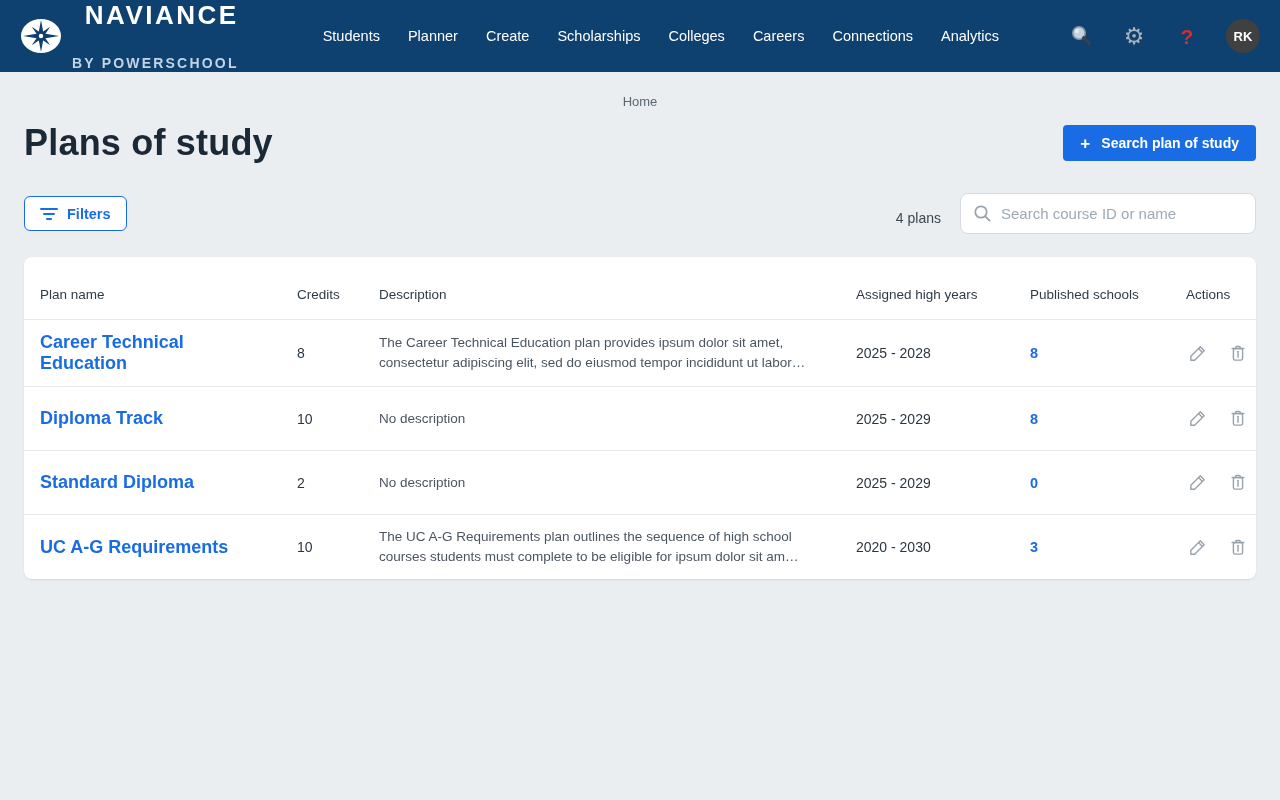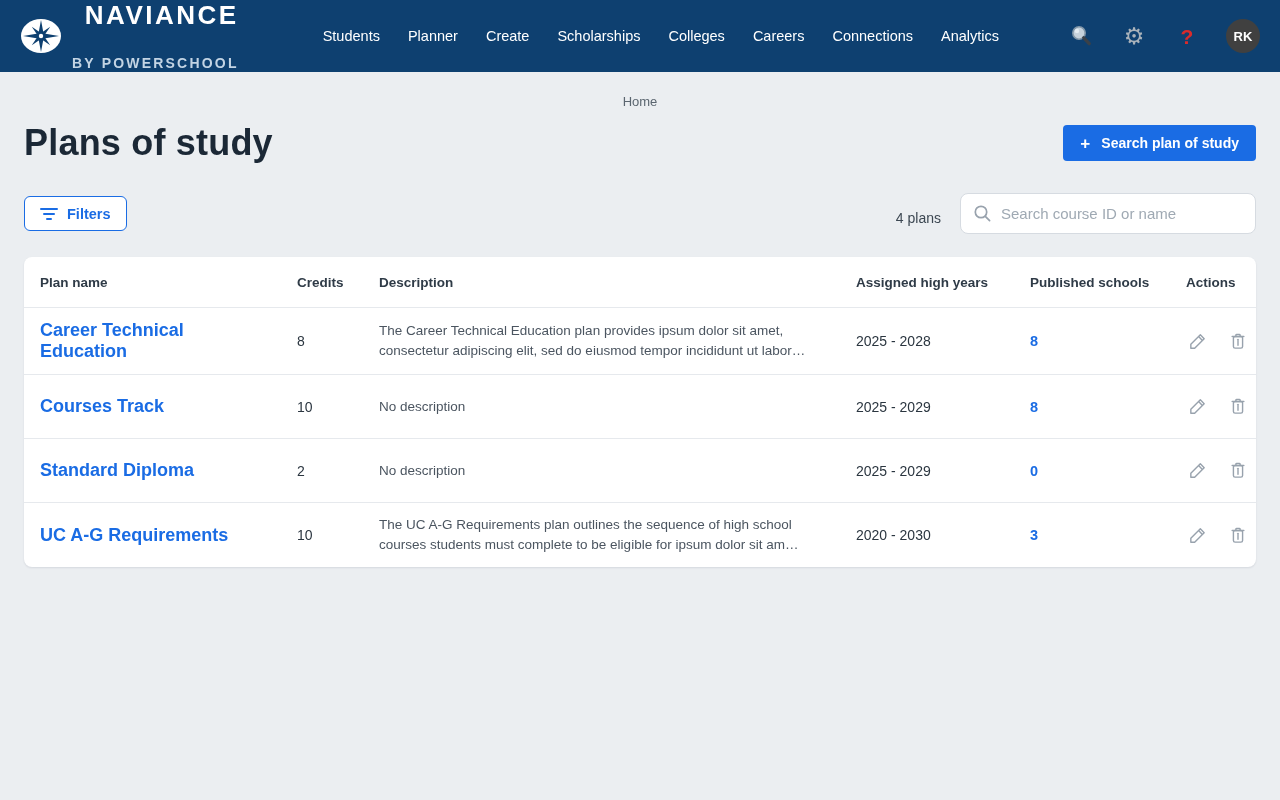--- a/index.html
+++ b/index.html
@@ -60,22 +60,22 @@
 
   
   .card {
     margin-top:23px; background:#fff; border-radius:8px;
     box-shadow:0 1px 2px rgba(16,32,56,.10); overflow:hidden;
   }
   table { width:100%; border-collapse:collapse; table-layout:fixed; }
   col.c-name{width:257px} col.c-credits{width:82px} col.c-desc{width:477px}
   col.c-years{width:174px} col.c-pub{width:156px} col.c-act{width:86px}
   th {
-    text-align:left; font-size:13.5px; font-weight:700; color:#2f3b47;
-    padding:18px 16px 17px; border-bottom:1px solid #e6e9ed; white-space:nowrap;
+    text-align:left; font-size:13.5px; font-weight:400; color:#2f3b47;
+    padding:30px 16px 17px; border-bottom:1px solid #e6e9ed; white-space:nowrap;
   }
   td { padding:12px 16px; height:64px; vertical-align:middle; font-size:14px; color:#2b3640; }
   tr.data-row:not(:last-child) td { border-bottom:1px solid #e6e9ed; }
   .plan-link { color:#1a6ce4; font-weight:700; font-size:18px; text-decoration:none; cursor:pointer; }
   .desc {
     font-size:13.5px; color:#4b5560; line-height:20px;
     display:-webkit-box; -webkit-line-clamp:2; -webkit-box-orient:vertical; overflow:hidden;
   }
   .pub-link { color:#1a6ce4; font-weight:700; font-size:14.5px; text-decoration:none; cursor:pointer; }
   .actions-cell { white-space:nowrap; }
@@ -215,21 +215,21 @@
             <button class="icon-btn"><span><svg width="20" height="20" viewBox="0 0 24 24" fill="none" stroke="#98a2ad" stroke-width="1.7" stroke-linecap="round" stroke-linejoin="round">
                     <path d="M5 6.5h14"></path>
                     <path d="M9.5 6.5V4.8c0-.5.4-.8.9-.8h3.2c.5 0 .9.3.9.8v1.7"></path>
                     <rect x="6.5" y="6.5" width="11" height="14" rx="2"></rect>
                     <line x1="12" y1="10" x2="12" y2="17"></line>
                   </svg></span></button>
           </td>
         </tr>
 
         <tr class="data-row">
-          <td><a class="plan-link">Courses Track</a></td>
+          <td><a class="plan-link">Diploma Track</a></td>
           <td>10</td>
           <td>
               <div class="desc">No description</div>
             </td>
           <td>2025 - 2029</td>
           <td><a class="pub-link">8</a></td>
           <td class="actions-cell">
             <button class="icon-btn"><span><svg width="20" height="20" viewBox="0 0 24 24" fill="none" stroke="#98a2ad" stroke-width="1.7" stroke-linejoin="round">
                     <path d="M14.8 4.6l4.6 4.6L8 20.6H3.4V16L14.8 4.6z"></path>
                     <path d="M12.7 6.7l4.6 4.6"></path>

